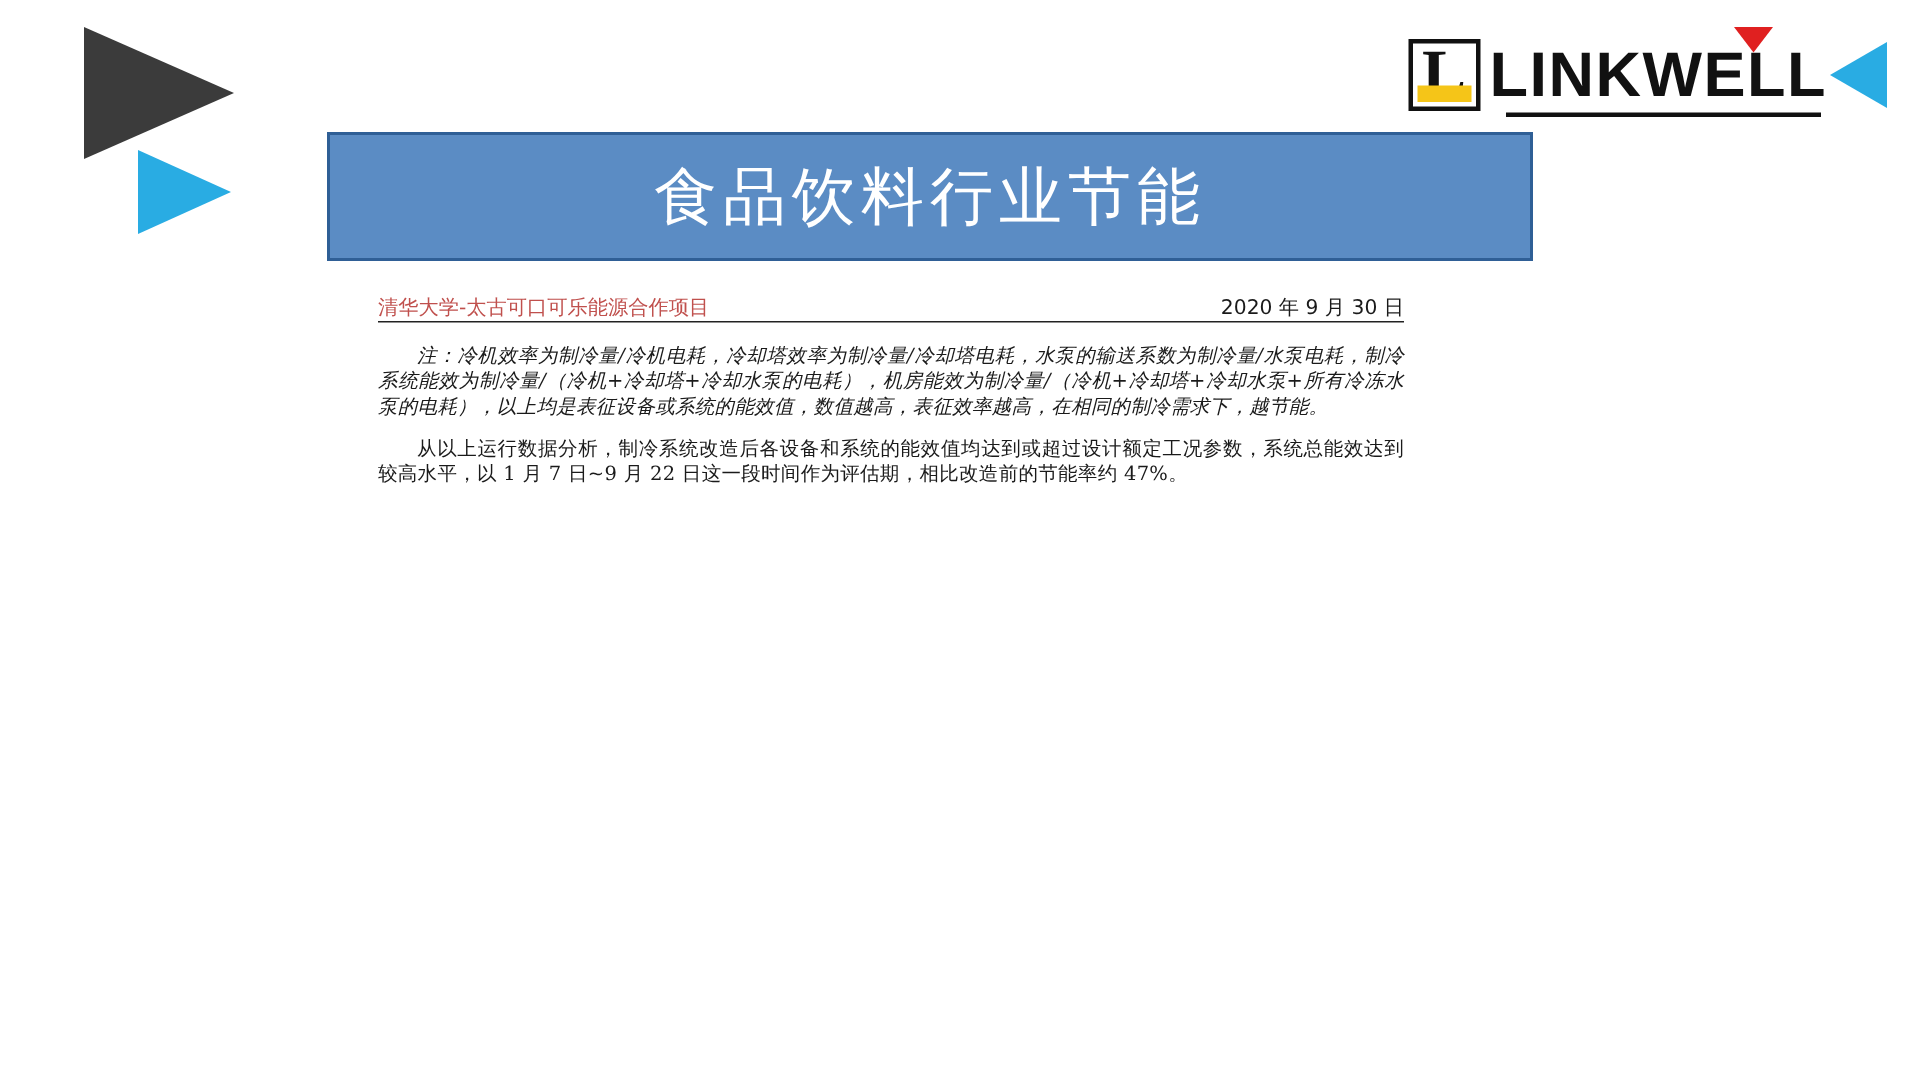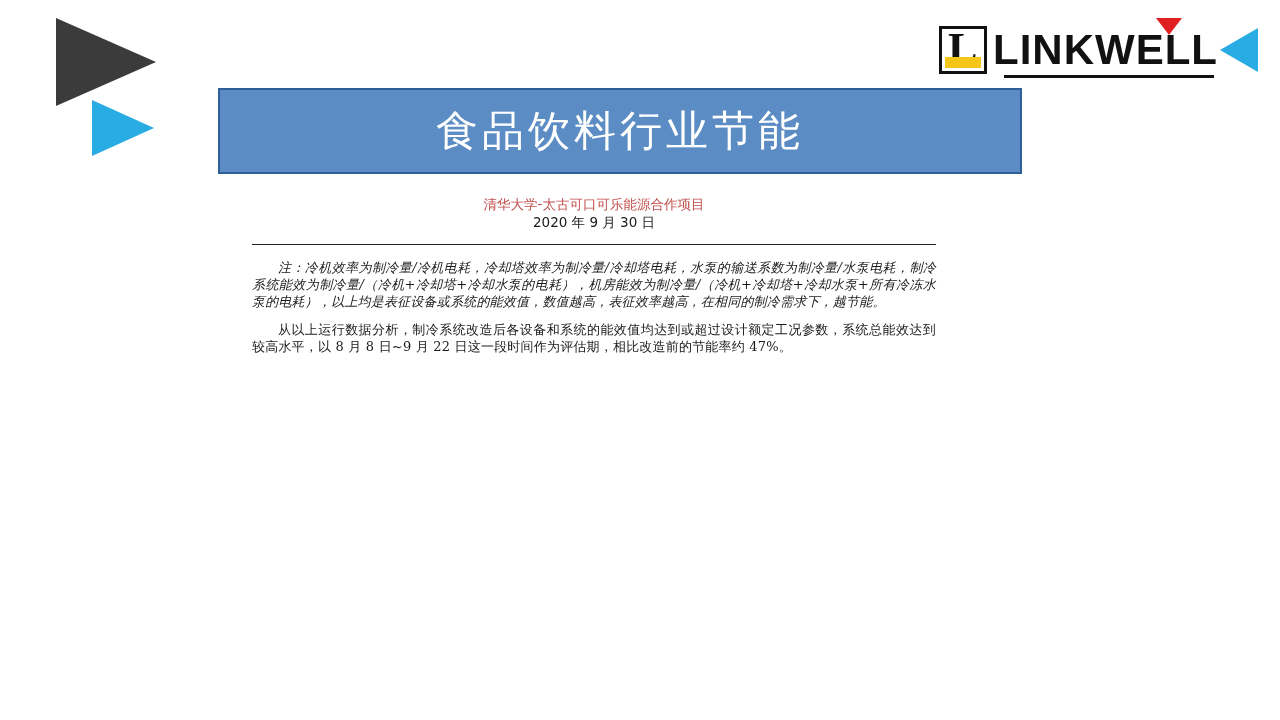--- a/index.html
+++ b/index.html
@@ -141,23 +141,22 @@
     position: absolute;
     left: 252px;
     top: 196px;
     width: 684px;
   }
   .doc-header {
     display: flex;
     justify-content: space-between;
     align-items: center;
     border-bottom: 1.5px solid #222222;
-    padding-bottom: 12px;
+    padding-bottom: 0;
     font-size: 13.5px;
-    flex-direction: column;
   }
   .doc-header .left {
     color: #c0504d;
     font-family: "DejaVu Sans", sans-serif;
   }
   .doc-header .right {
     color: #1a1a1a;
     font-family: "DejaVu Sans", sans-serif;
   }
   .doc-body {
@@ -201,15 +200,15 @@
   <span class="title-text">食品饮料行业节能</span>
 </div>
 
 <div class="doc">
   <div class="doc-header">
     <span class="left">清华大学-太古可口可乐能源合作项目</span>
     <span class="right">2020 年 9 月 30 日</span>
   </div>
   <div class="doc-body">
     <p class="para kaiti">注：冷机效率为制冷量/冷机电耗，冷却塔效率为制冷量/冷却塔电耗，水泵的输送系数为制冷量/水泵电耗，制冷系统能效为制冷量/（冷机+冷却塔+冷却水泵的电耗），机房能效为制冷量/（冷机+冷却塔+冷却水泵+所有冷冻水泵的电耗），以上均是表征设备或系统的能效值，数值越高，表征效率越高，在相同的制冷需求下，越节能。</p>
-    <p class="para">从以上运行数据分析，制冷系统改造后各设备和系统的能效值均达到或超过设计额定工况参数，系统总能效达到较高水平，以 8 月 8 日~9 月 22 日这一段时间作为评估期，相比改造前的节能率约 47%。</p>
+    <p class="para">从以上运行数据分析，制冷系统改造后各设备和系统的能效值均达到或超过设计额定工况参数，系统总能效达到较高水平，以 1 月 7 日~9 月 22 日这一段时间作为评估期，相比改造前的节能率约 47%。</p>
   </div>
 </div>
 
 </body></html>

